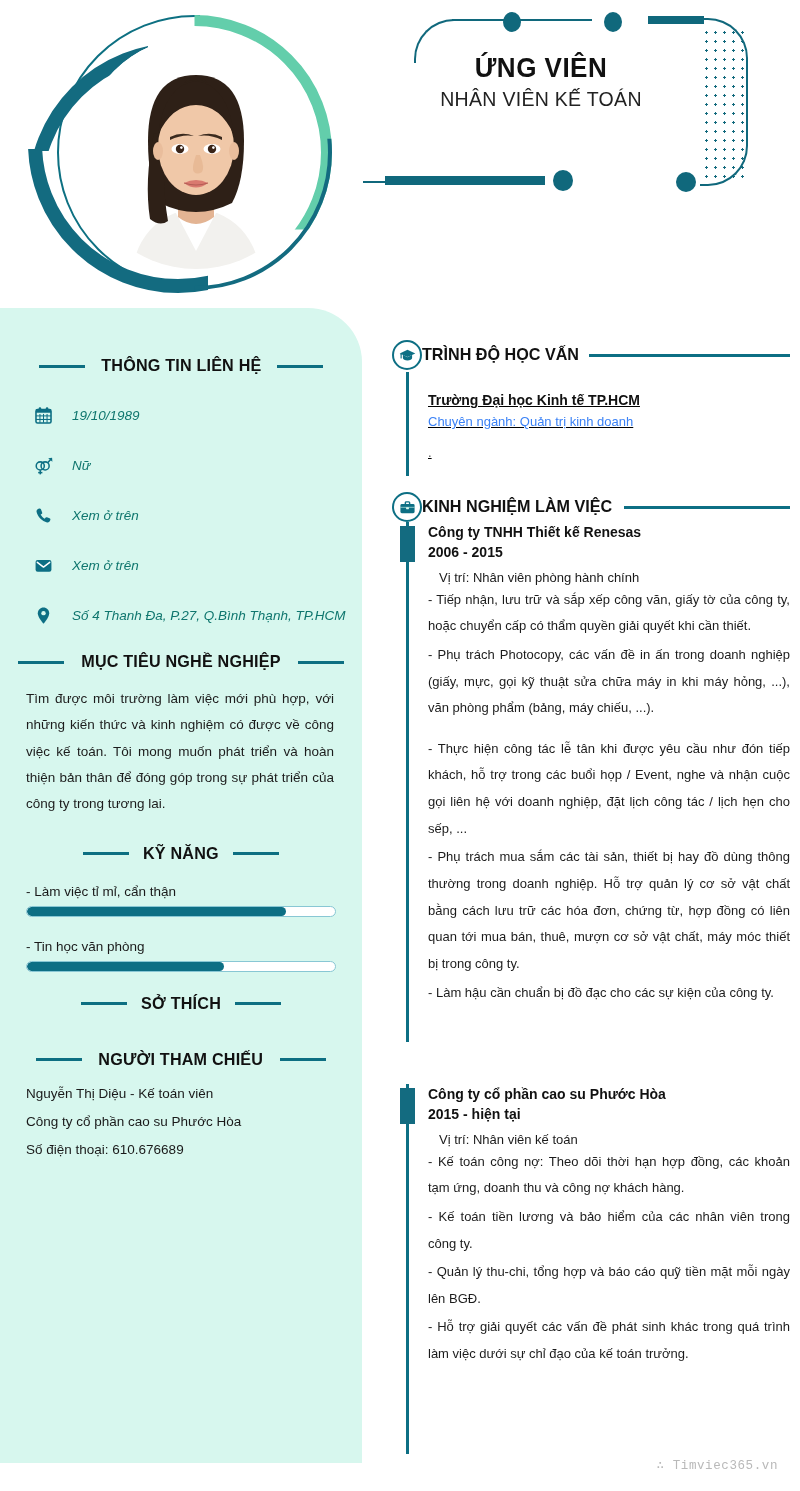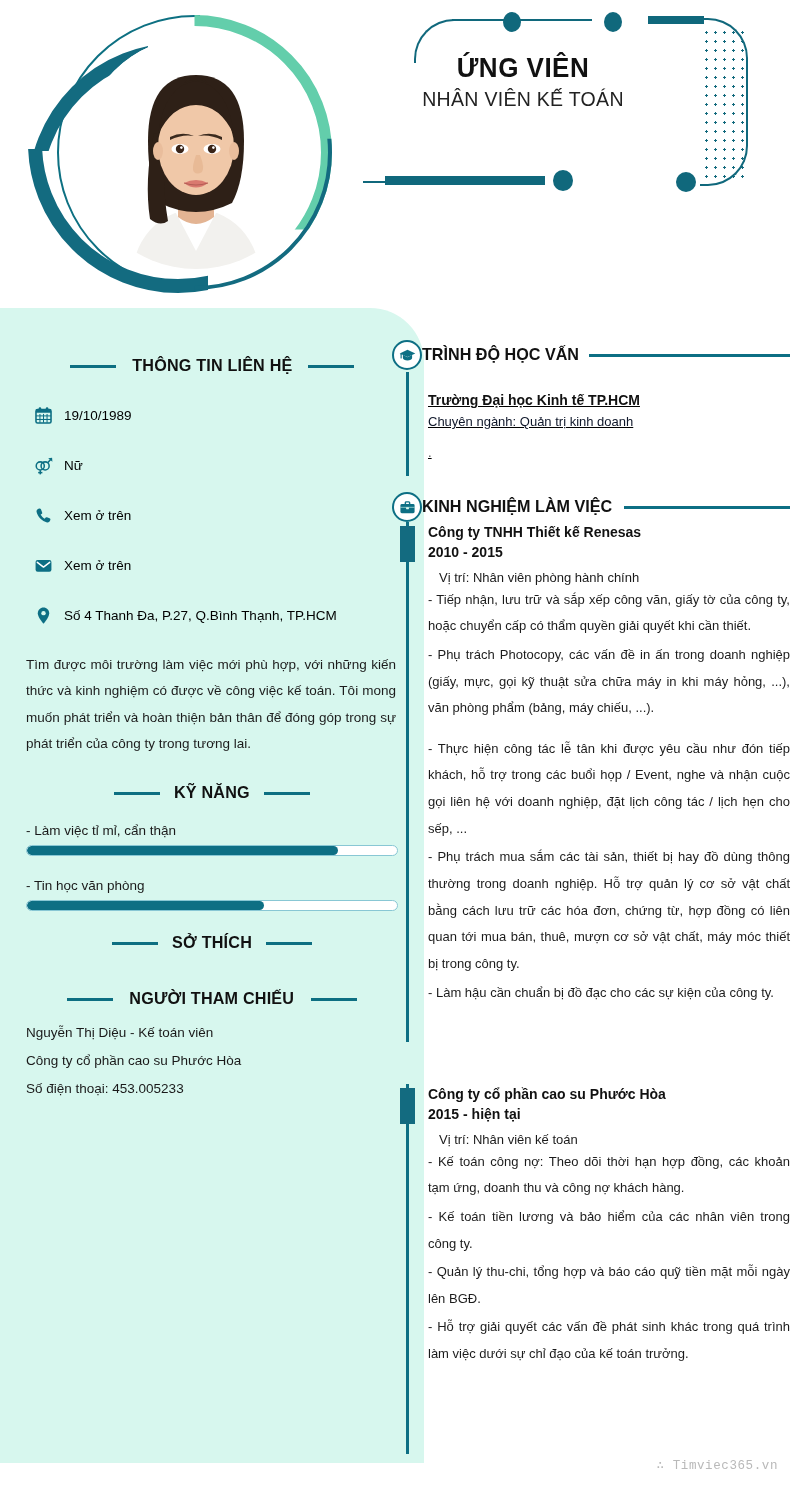--- a/index.html
+++ b/index.html
@@ -40,55 +40,55 @@
     position:absolute; left:8px; top:-17px; width:300px; height:300px;
     border-radius:50%; border:14px solid #136b80;
     clip-path: polygon(0 52%, 60% 52%, 60% 100%, 0 100%);
   }
   .ring-dark-right {
     position:absolute; left:37px; top:5px; width:275px; height:275px;
     border-radius:50%; border:4px solid #136b80;
     clip-path: polygon(50% 45%, 100% 45%, 100% 100%, 50% 100%);
   }
 
-  .title-block { position:absolute; left:358px; top:52px; width:330px; text-align:center; }
+  .title-block { position:absolute; left:376px; top:52px; width:330px; text-align:center; }
   .title-main {
     font-size:28px; font-weight:bold; color:#111; letter-spacing:0.5px;
     line-height:1.15; font-family:"Liberation Sans", sans-serif;
     transform: scaleX(0.93); transform-origin: center;
   }
   .title-sub {
     font-size:21px; color:#222; margin-top:3px; letter-spacing:0.3px;
     transform: scaleX(0.93); transform-origin: center;
   }
 
   .deco { position:absolute; }
   .bar { background:#10687c; }
   .dot { background:#10687c; border-radius:50%; }
 
   
   .sidebar {
-    position:absolute; left:0; top:308px; width:424px; height:1155px;
+    position:absolute; left:0; top:308px; width:362px; height:1155px;
     background:#d7f7ee; border-top-right-radius:54px;
   }
 
   .sec-head {
     display:flex; align-items:center; justify-content:center;
     gap:12px; margin:0 auto; width:312px;
   }
   .sec-head .ln { height:3px; background:#0d6f82; flex:0 0 46px; }
   .sec-head .tx {
     font-size:17px; font-weight:bold; color:#111; letter-spacing:0.2px;
     white-space:nowrap; transform:scaleX(0.95);
   }
 
   .contact-list { margin:26px 0 0 30px; }
   .contact-row { display:flex; align-items:center; height:26px; margin-bottom:24px; }
   .contact-row .ico { width:26px; flex:0 0 26px; display:flex; align-items:center; justify-content:center; }
-  .contact-row .txt { font-size:13.5px; color:#000000; margin-left:8px; }
+  .contact-row .txt { font-size:13.5px; color:#0f766e; margin-left:16px;font-style:italic; }
 
   .obj-text {
     margin:14px 28px 0 26px; font-size:13.5px; color:#1c1c1c;
     line-height:1.95; text-align:justify;
   }
 
   .skill-list { margin:20px 26px 0 26px; }
   .skill-label { font-size:13.5px; color:#1a1a1a; margin-bottom:7px; }
   .skill-track {
     height:11px; border-radius:6px; border:1px solid #88c7d4;
@@ -120,21 +120,21 @@
   .timeline { position:relative; padding-left:36px; }
   .tl-line { position:absolute; left:14px; top:0; bottom:0; width:3px; background:#0d6f84; }
   .tl-node { position:absolute; left:8px; width:15px; height:36px; background:#136b80; }
 
   .job-name { font-size:14px; font-weight:bold; color:#111; line-height:1.45; }
   .job-pos { font-size:13px; color:#1a1a1a; margin:7px 0 2px 11px; }
   .job-bullet {
     font-size:13px; color:#1c1c1c; line-height:2.05; text-align:justify; margin-top:2px;
   }
   .edu-name { font-size:14px; font-weight:bold; color:#111; }
-  .edu-major { font-size:13px; color:#0f172a; margin-top:6px; }
+  .edu-major { font-size:13px; color:#3b82f6; margin-top:6px; }
   .edu-dot { font-size:13px; color:#555; margin-top:16px; }
 
   .watermark {
     position:absolute; right:22px; bottom:18px;
     font-family:"Liberation Mono", "DejaVu Sans Mono", monospace;
     font-size:12.5px; color:#b9b9b9; letter-spacing:0.6px;
   }
 </style>
 </head>
 <body>
@@ -281,20 +281,25 @@
           <svg width="19" height="19" viewBox="0 0 24 24">
             <path d="M12 1.8 C8 1.8 4.8 5 4.8 9 c0 5.4 7.2 13.2 7.2 13.2 S19.2 14.4 19.2 9 C19.2 5 16 1.8 12 1.8 z" fill="#0d6f84"></path>
             <circle cx="12" cy="9" r="2.8" fill="#d7f7ee"></circle>
           </svg>
         </span>
         <span class="txt">Số 4 Thanh Đa, P.27, Q.Bình Thạnh, TP.HCM</span>
       </div>
     </div>
 
     <div style="margin-top:12px;">
+      <div class="sec-head">
+        <div class="ln"></div>
+        <div class="tx">MỤC TIÊU NGHỀ NGHIỆP</div>
+        <div class="ln"></div>
+      </div>
       <div class="obj-text">Tìm được môi trường làm việc mới phù hợp, với những kiến thức và kinh nghiệm có được về công việc kế toán. Tôi mong muốn phát triển và hoàn thiện bản thân để đóng góp trong sự phát triển của công ty trong tương lai.</div>
     </div>
 
     <div style="margin-top:26px;">
       <div class="sec-head">
         <div class="ln"></div>
         <div class="tx">KỸ NĂNG</div>
         <div class="ln"></div>
       </div>
 
@@ -324,21 +329,21 @@
 
     <div style="margin-top:36px;">
       <div class="sec-head">
         <div class="ln"></div>
         <div class="tx">NGƯỜI THAM CHIẾU</div>
         <div class="ln"></div>
       </div>
       <div class="ref-list">
         <div class="ref-item">Nguyễn Thị Diệu - Kế toán viên</div>
         <div class="ref-item">Công ty cổ phần cao su Phước Hòa</div>
-        <div class="ref-item">Số điện thoại: 453.005233</div>
+        <div class="ref-item">Số điện thoại: 610.676689</div>
       </div>
     </div>
   </div>
 
   <div class="main">
 
     <div class="m-sec-head">
       <div class="m-icon">
         <svg width="17" height="17" viewBox="0 0 24 24">
           <path d="M12 4 L23 9 L12 14 L1 9 Z" fill="#0d6f84"></path>
@@ -371,21 +376,21 @@
       <div class="m-title">KINH NGHIỆM LÀM VIỆC</div>
       <div class="m-rule"></div>
     </div>
 
     <div class="timeline" style="min-height:520px;">
       <div class="tl-line" style="top:0; height:520px;"></div>
       <div class="tl-node" style="top:4px;"></div>
 
       <div>
         <div class="job-name">Công ty TNHH Thiết kế Renesas</div>
-        <div class="job-name">2010 - 2015</div>
+        <div class="job-name">2006 - 2015</div>
         <div class="job-pos">Vị trí: Nhân viên phòng hành chính</div>
         <div class="job-bullet">- Tiếp nhận, lưu trữ và sắp xếp công văn, giấy tờ của công ty, hoặc chuyển cấp có thẩm quyền giải quyết khi cần thiết.</div>
         <div class="job-bullet">- Phụ trách Photocopy, các vấn đề in ấn trong doanh nghiệp (giấy, mực, gọi kỹ thuật sửa chữa máy in khi máy hỏng, ...), văn phòng phẩm (bảng, máy chiếu, ...).</div>
         <div class="job-bullet" style="margin-top:14px;">- Thực hiện công tác lễ tân khi được yêu cầu như đón tiếp khách, hỗ trợ trong các buổi họp / Event, nghe và nhận cuộc gọi liên hệ với doanh nghiệp, đặt lịch công tác / lịch hẹn cho sếp, ...</div>
         <div class="job-bullet">- Phụ trách mua sắm các tài sản, thiết bị hay đồ dùng thông thường trong doanh nghiệp. Hỗ trợ quản lý cơ sở vật chất bằng cách lưu trữ các hóa đơn, chứng từ, hợp đồng có liên quan tới mua bán, thuê, mượn cơ sở vật chất, máy móc thiết bị trong công ty.</div>
         <div class="job-bullet">- Làm hậu cần chuẩn bị đồ đạc cho các sự kiện của công ty.</div>
       </div>
     </div>
 
     <div class="timeline" style="min-height:400px; margin-top:42px;">

